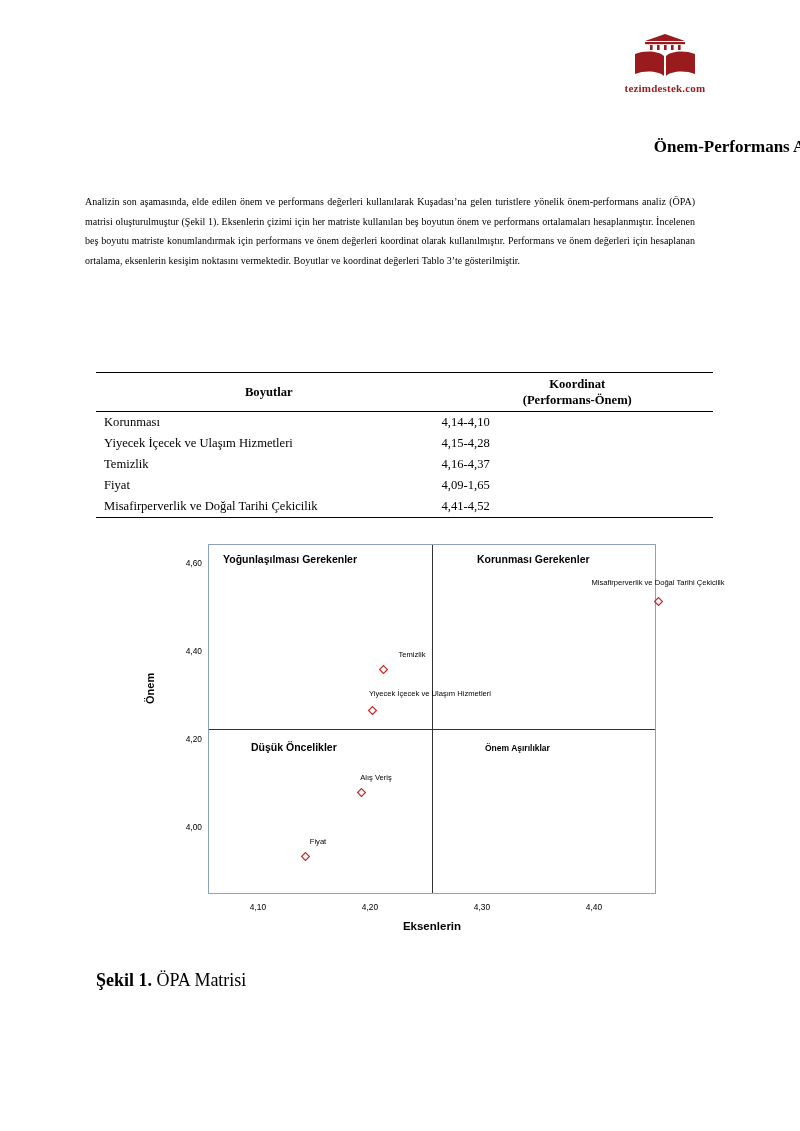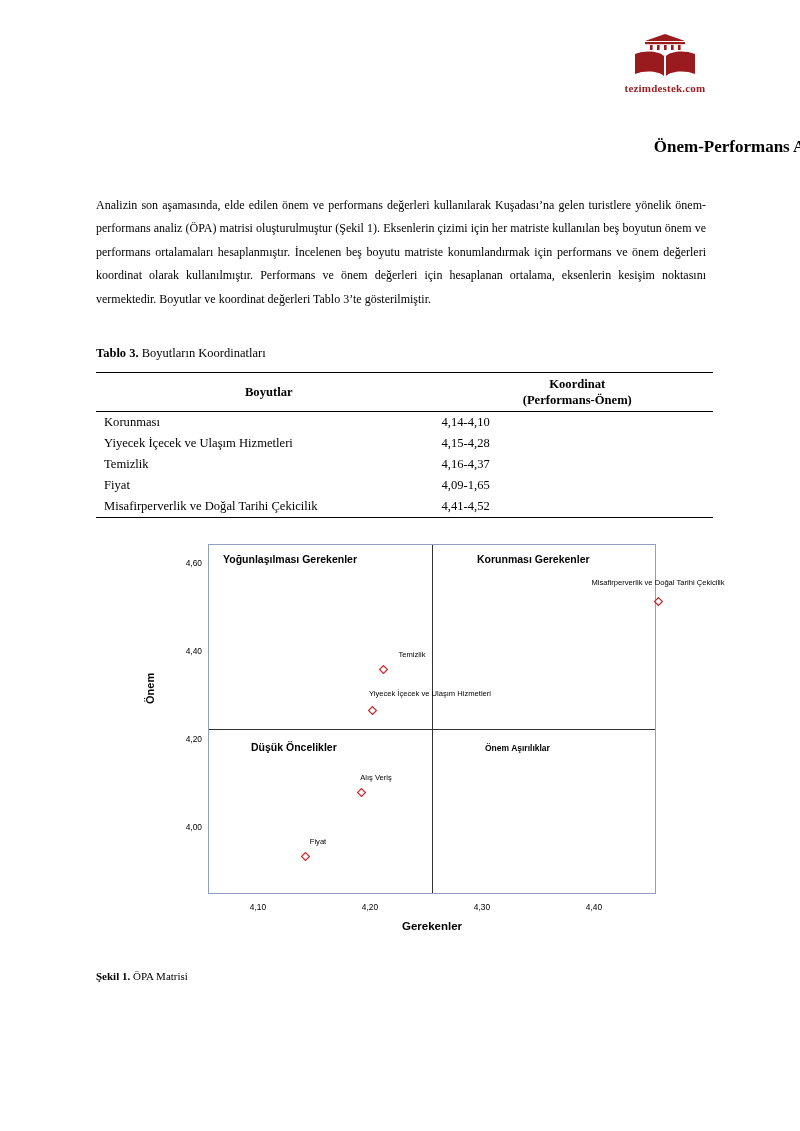--- a/index.html
+++ b/index.html
@@ -63,24 +63,24 @@
     text-align: right;
     font-family: "Liberation Serif", serif;
     font-size: 17px;
     font-weight: bold;
     margin-left: 45px;
   }
 
   
   .body-par {
     position: absolute;
-    left: 96px;
+    left: 85px;
     top: 182px;
     width: 610px;
-    font-size: 12px;
+    font-size: 10px;
     line-height: 1.95;
     text-align: justify;
     text-indent: 0;
   }
 
   
   .table-caption {
     position: absolute;
     left: 96px;
     top: 346px;
@@ -212,21 +212,21 @@
     text-align: center;
     font-size: 11.5px;
     font-weight: bold;
   }
 
   
   .fig-caption {
     position: absolute;
     left: 96px;
     top: 970px;
-    font-size: 11px;
+    font-size: 18px;
   }
   .fig-caption b { font-weight: bold; }
 </style>
 </head>
 <body>
 
 <div class="page">
 
   <div class="logo-wrap">
     <div class="logo-mark">
@@ -244,23 +244,20 @@
         <path d="M62 4 C52 0, 38 1, 33 6 L33 26 C38 21, 52 20, 62 24 Z" fill="#9a1b1e"></path>
       </svg>
     </div>
     <div class="logo-text">tezimdestek.com</div>
   </div>
 
   <h1 class="doc-title">Önem-Performans Analizi</h1>
 
   <p class="body-par">Analizin son aşamasında, elde edilen önem ve performans değerleri kullanılarak Kuşadası’na gelen turistlere yönelik önem-performans analiz (ÖPA) matrisi oluşturulmuştur (Şekil 1). Eksenlerin çizimi için her matriste kullanılan beş boyutun önem ve performans ortalamaları hesaplanmıştır. İncelenen beş boyutu matriste konumlandırmak için performans ve önem değerleri koordinat olarak kullanılmıştır. Performans ve önem değerleri için hesaplanan ortalama, eksenlerin kesişim noktasını vermektedir. Boyutlar ve koordinat değerleri Tablo 3’te gösterilmiştir.</p>
 
-  <div class="table-caption">
-    <b>Tablo 3.</b><span> Boyutların Koordinatları</span>
-  </div>
 
   <table class="tbl">
     <colgroup>
         <col class="col-a">
         <col class="col-b">
       </colgroup>
     <tbody>
       <tr class="topline">
           <td colspan="2"></td>
         </tr>
@@ -295,21 +292,21 @@
         <td class="coord">4,41-4,52</td>
       </tr>
       <tr class="botline">
           <td colspan="2"></td>
         </tr>
     </tbody>
   </table>
 
   <div class="chart-area">
     <div class="axis-title-y">Önem</div>
-    <div class="axis-title-x">Gerekenler</div>
+    <div class="axis-title-x">Eksenlerin</div>
 
     <div class="plot-box">
       <div class="quad-v"></div>
       <div class="quad-h"></div>
 
       <div class="quad-label" style="left:14px; top:8px;">Yoğunlaşılması Gerekenler</div>
       <div class="quad-label" style="left:268px; top:8px;">Korunması Gerekenler</div>
       <div class="quad-label" style="left:42px; top:196px;">Düşük Öncelikler</div>
       <div class="quad-label small" style="left:276px; top:198px;">Önem Aşırılıklar</div>
     </div>

